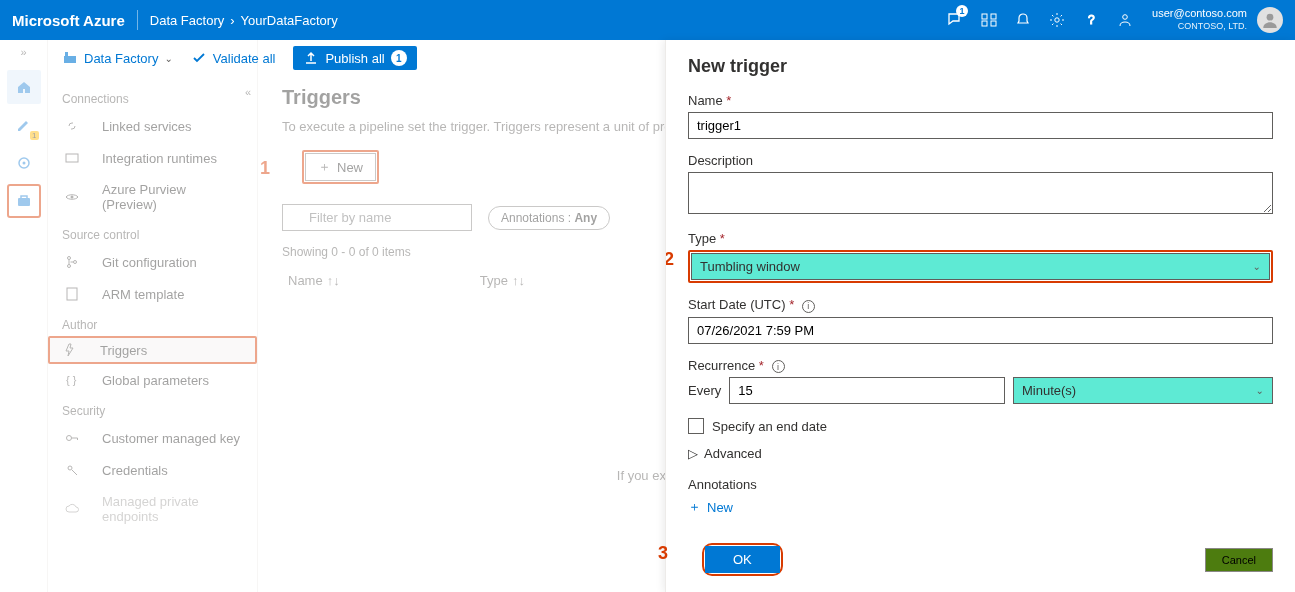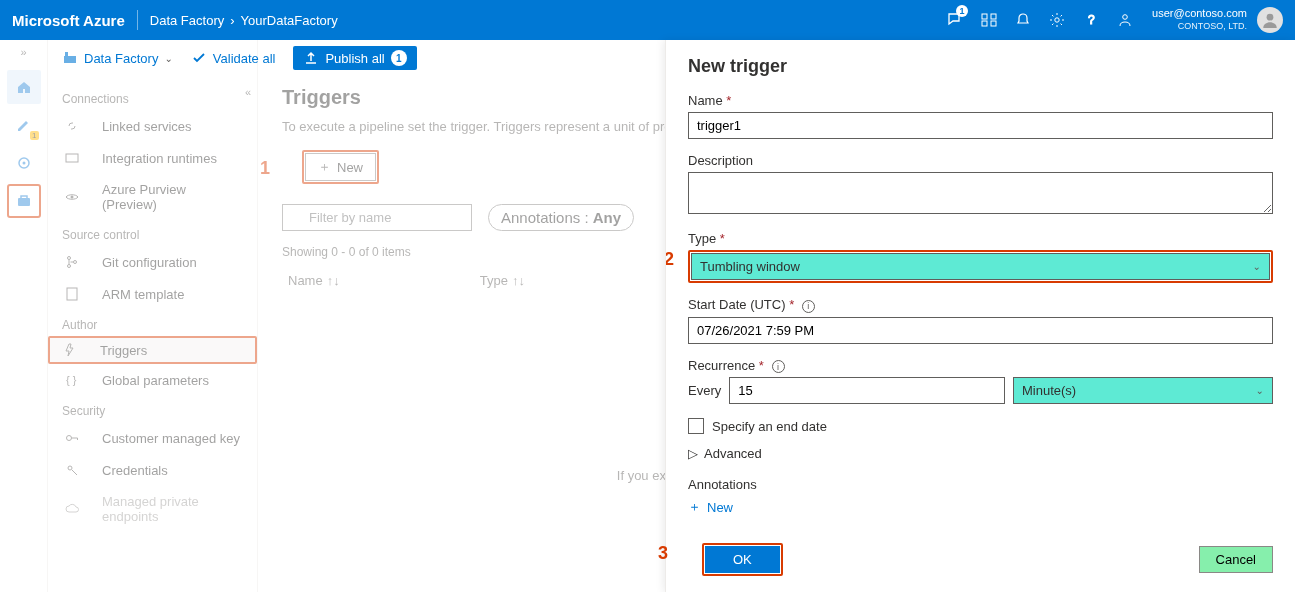--- a/index.html
+++ b/index.html
@@ -49,21 +49,21 @@
 .main { position: absolute; top: 76px; left: 258px; right: 0; bottom: 0; padding: 10px 24px; }
 .main h1 { font-size: 20px; font-weight: 600; margin-bottom: 10px; }
 .main .sub { font-size: 13px; color: #605e5c; margin-bottom: 16px; }
 .main .new-btn { border: 1px solid #8a8886; padding: 4px 12px; font-size: 13px; color: #323130; display: inline-flex; align-items: center; gap: 6px; background:#fff;}
 .main .new-wrap { display: inline-block; border: 2px solid #d83b01; border-radius: 2px; padding: 1px; }
 .main .step-num { position: absolute; color: #d83b01; font-weight: 700; font-size: 18px; }
 .main .filter-row { display: flex; align-items: center; gap: 16px; margin-top: 20px; }
 .main .filter-input { border: 1px solid #8a8886; padding: 5px 8px 5px 26px; width: 190px; font-size: 13px; color:#605e5c; position: relative; background:#fff;}
 .main .filter-wrap { position: relative; }
 .main .filter-wrap .fi-icon { position: absolute; left: 7px; top: 7px; }
-.main .ann-pill { border: 1px solid #8a8886; border-radius: 14px; padding: 4px 12px; font-size: 15px; }
+.main .ann-pill { border: 1px solid #8a8886; border-radius: 14px; padding: 4px 12px; font-size: 12px; }
 .main .showing { margin-top: 14px; font-size: 12px; color: #605e5c; }
 .main .col-row { display: flex; gap: 140px; margin-top: 14px; padding-left: 6px;}
 .main .col-head { font-size: 13px; color: #605e5c; display:flex; align-items:center; gap:4px;}
 .main .empty { margin-top: 180px; text-align:center; color:#605e5c; font-size:13px;}
 
 
 .dim-overlay { position: absolute; top:40px; left:0; width:665px; bottom:0; background: rgba(255,255,255,0.55); pointer-events:none; }
 
 
 .panel { position: absolute; top: 40px; right: 0; width: 630px; bottom: 0; background: #fff; border-left: 1px solid #edebe9; box-shadow: -2px 0 8px rgba(0,0,0,0.08); display:flex; flex-direction:column;}
@@ -81,22 +81,22 @@
 .panel .row-inline input { flex:1; }
 .panel .row-inline .select { width: 260px; flex: none;}
 .panel .info-icon { display:inline-flex; width:13px; height:13px; border:1px solid #605e5c; border-radius:50%; align-items:center; justify-content:center; font-size:9px; color:#605e5c; margin-left:4px;}
 .panel .chk-row { display:flex; align-items:center; gap:8px; font-size:13px; margin-bottom:12px;}
 .panel .chk-row .chk { width:16px; height:16px; border:1px solid #605e5c;}
 .panel .adv { display:flex; align-items:center; gap:6px; font-size:13px; margin-bottom:16px;}
 .panel .ann-sec { font-size:13px; }
 .panel .ann-new { color:#0078d4; display:flex; align-items:center; gap:6px; margin-top:6px; font-size:13px;}
 .panel .footer { padding: 12px 22px 16px; display:flex; align-items:center;}
 .panel .ok-btn { background:#0078d4; color:#fff; border:none; padding:6px 28px; font-size:13px;}
-.panel .ok-wrap { border:2px solid #d83b01; border-radius:2px; padding:1px; display:inline-block;}
-.panel .cancel-btn { margin-left:auto; background:#86efac; border:1px solid #8a8886; padding:5px 16px; font-size:13px;}
+.panel .ok-wrap { border:2px solid #d83b01; border-radius:10px; padding:1px; display:inline-block;}
+.panel .cancel-btn { margin-left:auto; background:#4d7c0f; border:1px solid #8a8886; padding:5px 16px; font-size:11px;}
 .panel .step-num { position:absolute; color:#d83b01; font-weight:700; font-size:18px;}
 
 svg.ic { width:16px; height:16px; }
 </style>
 </head>
 <body>
 
 <div class="topbar">
   <span class="brand">Microsoft Azure</span>
   <div class="divider"></div>

